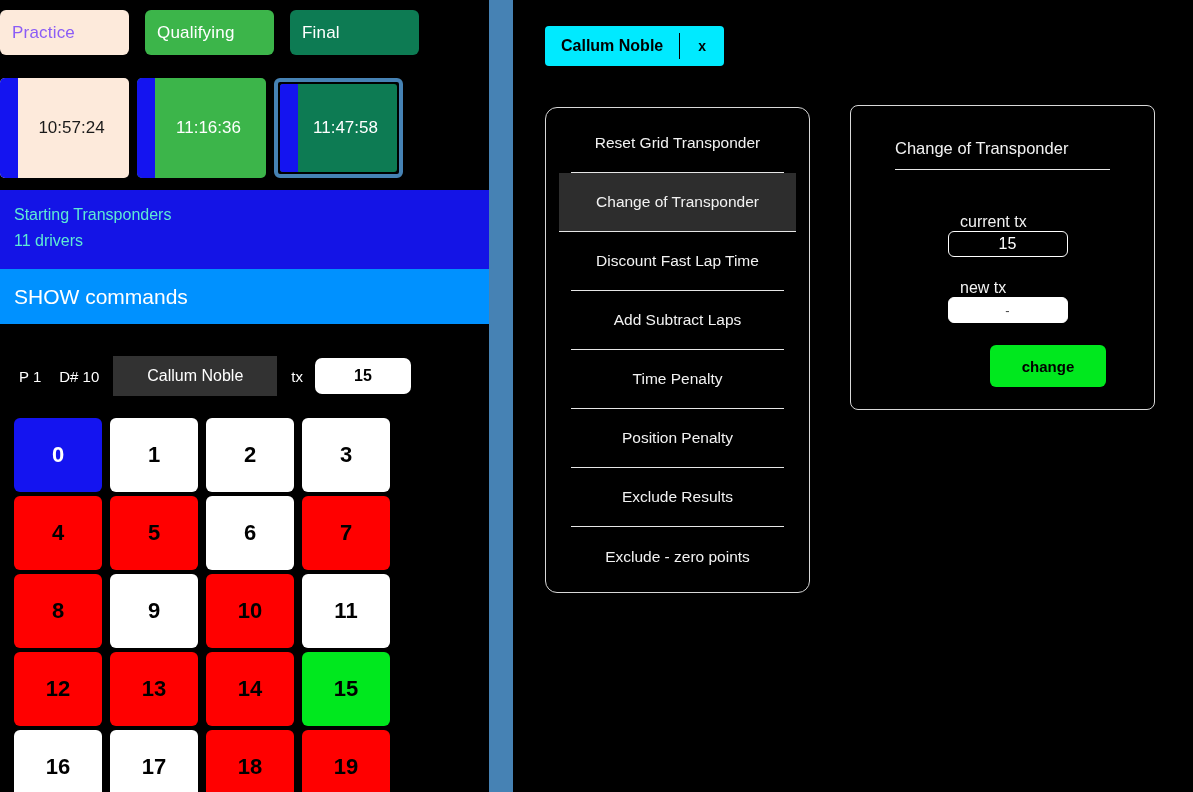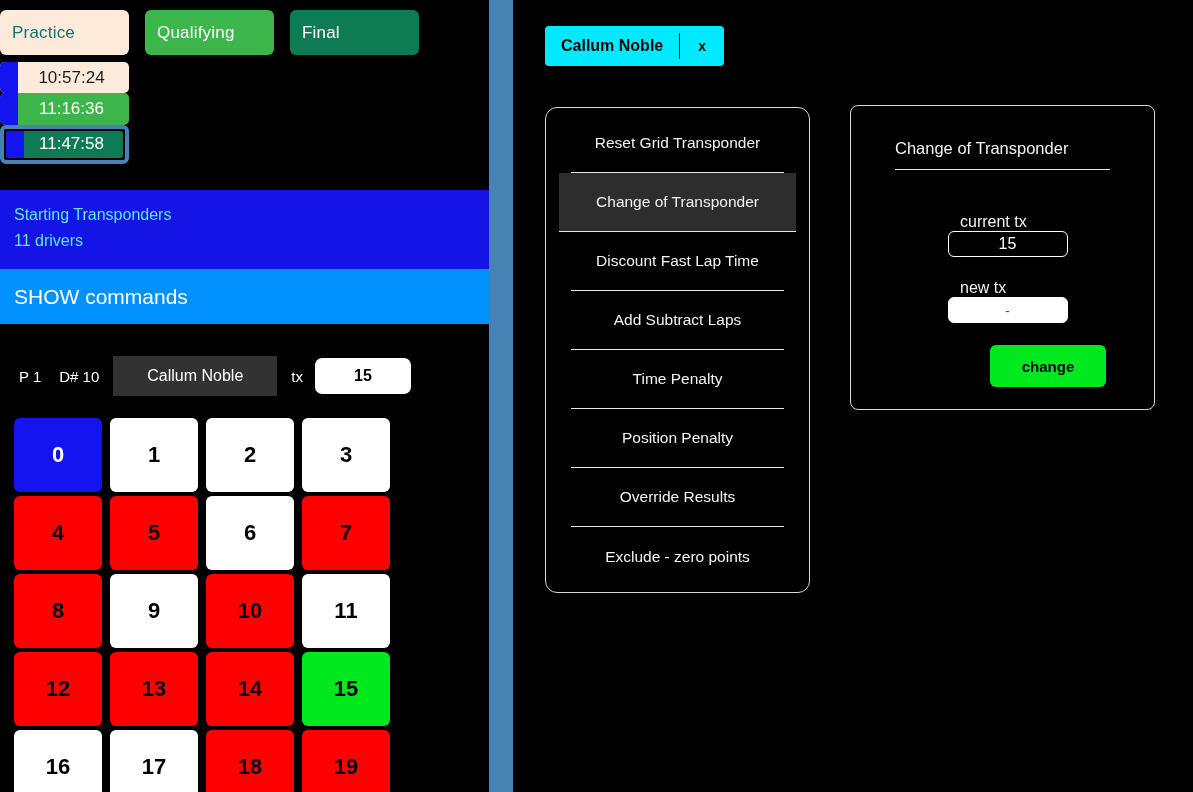--- a/index.html
+++ b/index.html
@@ -42,31 +42,30 @@
     display: flex;
     align-items: center;
     padding-left: 12px;
     font-size: 17px;
     letter-spacing: .2px;
     cursor: pointer;
     margin-left: 8px;
   }
   .session-tab:first-child { margin-left: 0; }
   .session-row { padding-left: 0; }
-  .tab-practice   { background: #fdeadb; color: #0f766e; }
+  .tab-practice   { background: #fdeadb; color: #8b5cf6; }
   .tab-qualifying { background: #3cb54a; color: #ffffff; }
   .tab-final      { background: #0d7b53; color: #ffffff; }
 
   
   .card-row {
     position: absolute;
-    left: 0; top: 62px;
+    left: 0; top: 78px;
     width: 489px; height: 102px;
     display: flex;
-    flex-direction: column;
   }
   .card-slot {
     width: 129px;
     height: 100px;
     margin-right: 8px;
     position: relative;
   }
   .card-slot.selected {
     border: 4px solid #4682b4;
     border-radius: 6px;
@@ -435,21 +434,21 @@
       <span class="chip-close">x</span>
     </div>
 
     <div class="cmd-panel" id="cmd-panel">
         <div class="cmd-item">Reset Grid Transponder</div>
         <div class="cmd-item active">Change of Transponder</div>
         <div class="cmd-item">Discount Fast Lap Time</div>
         <div class="cmd-item">Add Subtract Laps</div>
         <div class="cmd-item">Time Penalty</div>
         <div class="cmd-item">Position Penalty</div>
-        <div class="cmd-item">Override Results</div>
+        <div class="cmd-item">Exclude Results</div>
         <div class="cmd-item">Exclude - zero points</div>
       </div>
 
     <div class="form-panel">
       <div class="form-title">Change of Transponder</div>
       <div class="form-rule"></div>
 
       <div class="form-row form-row-current">
         <span class="form-label">current tx</span>
         <span class="form-field field-readonly">15</span>

